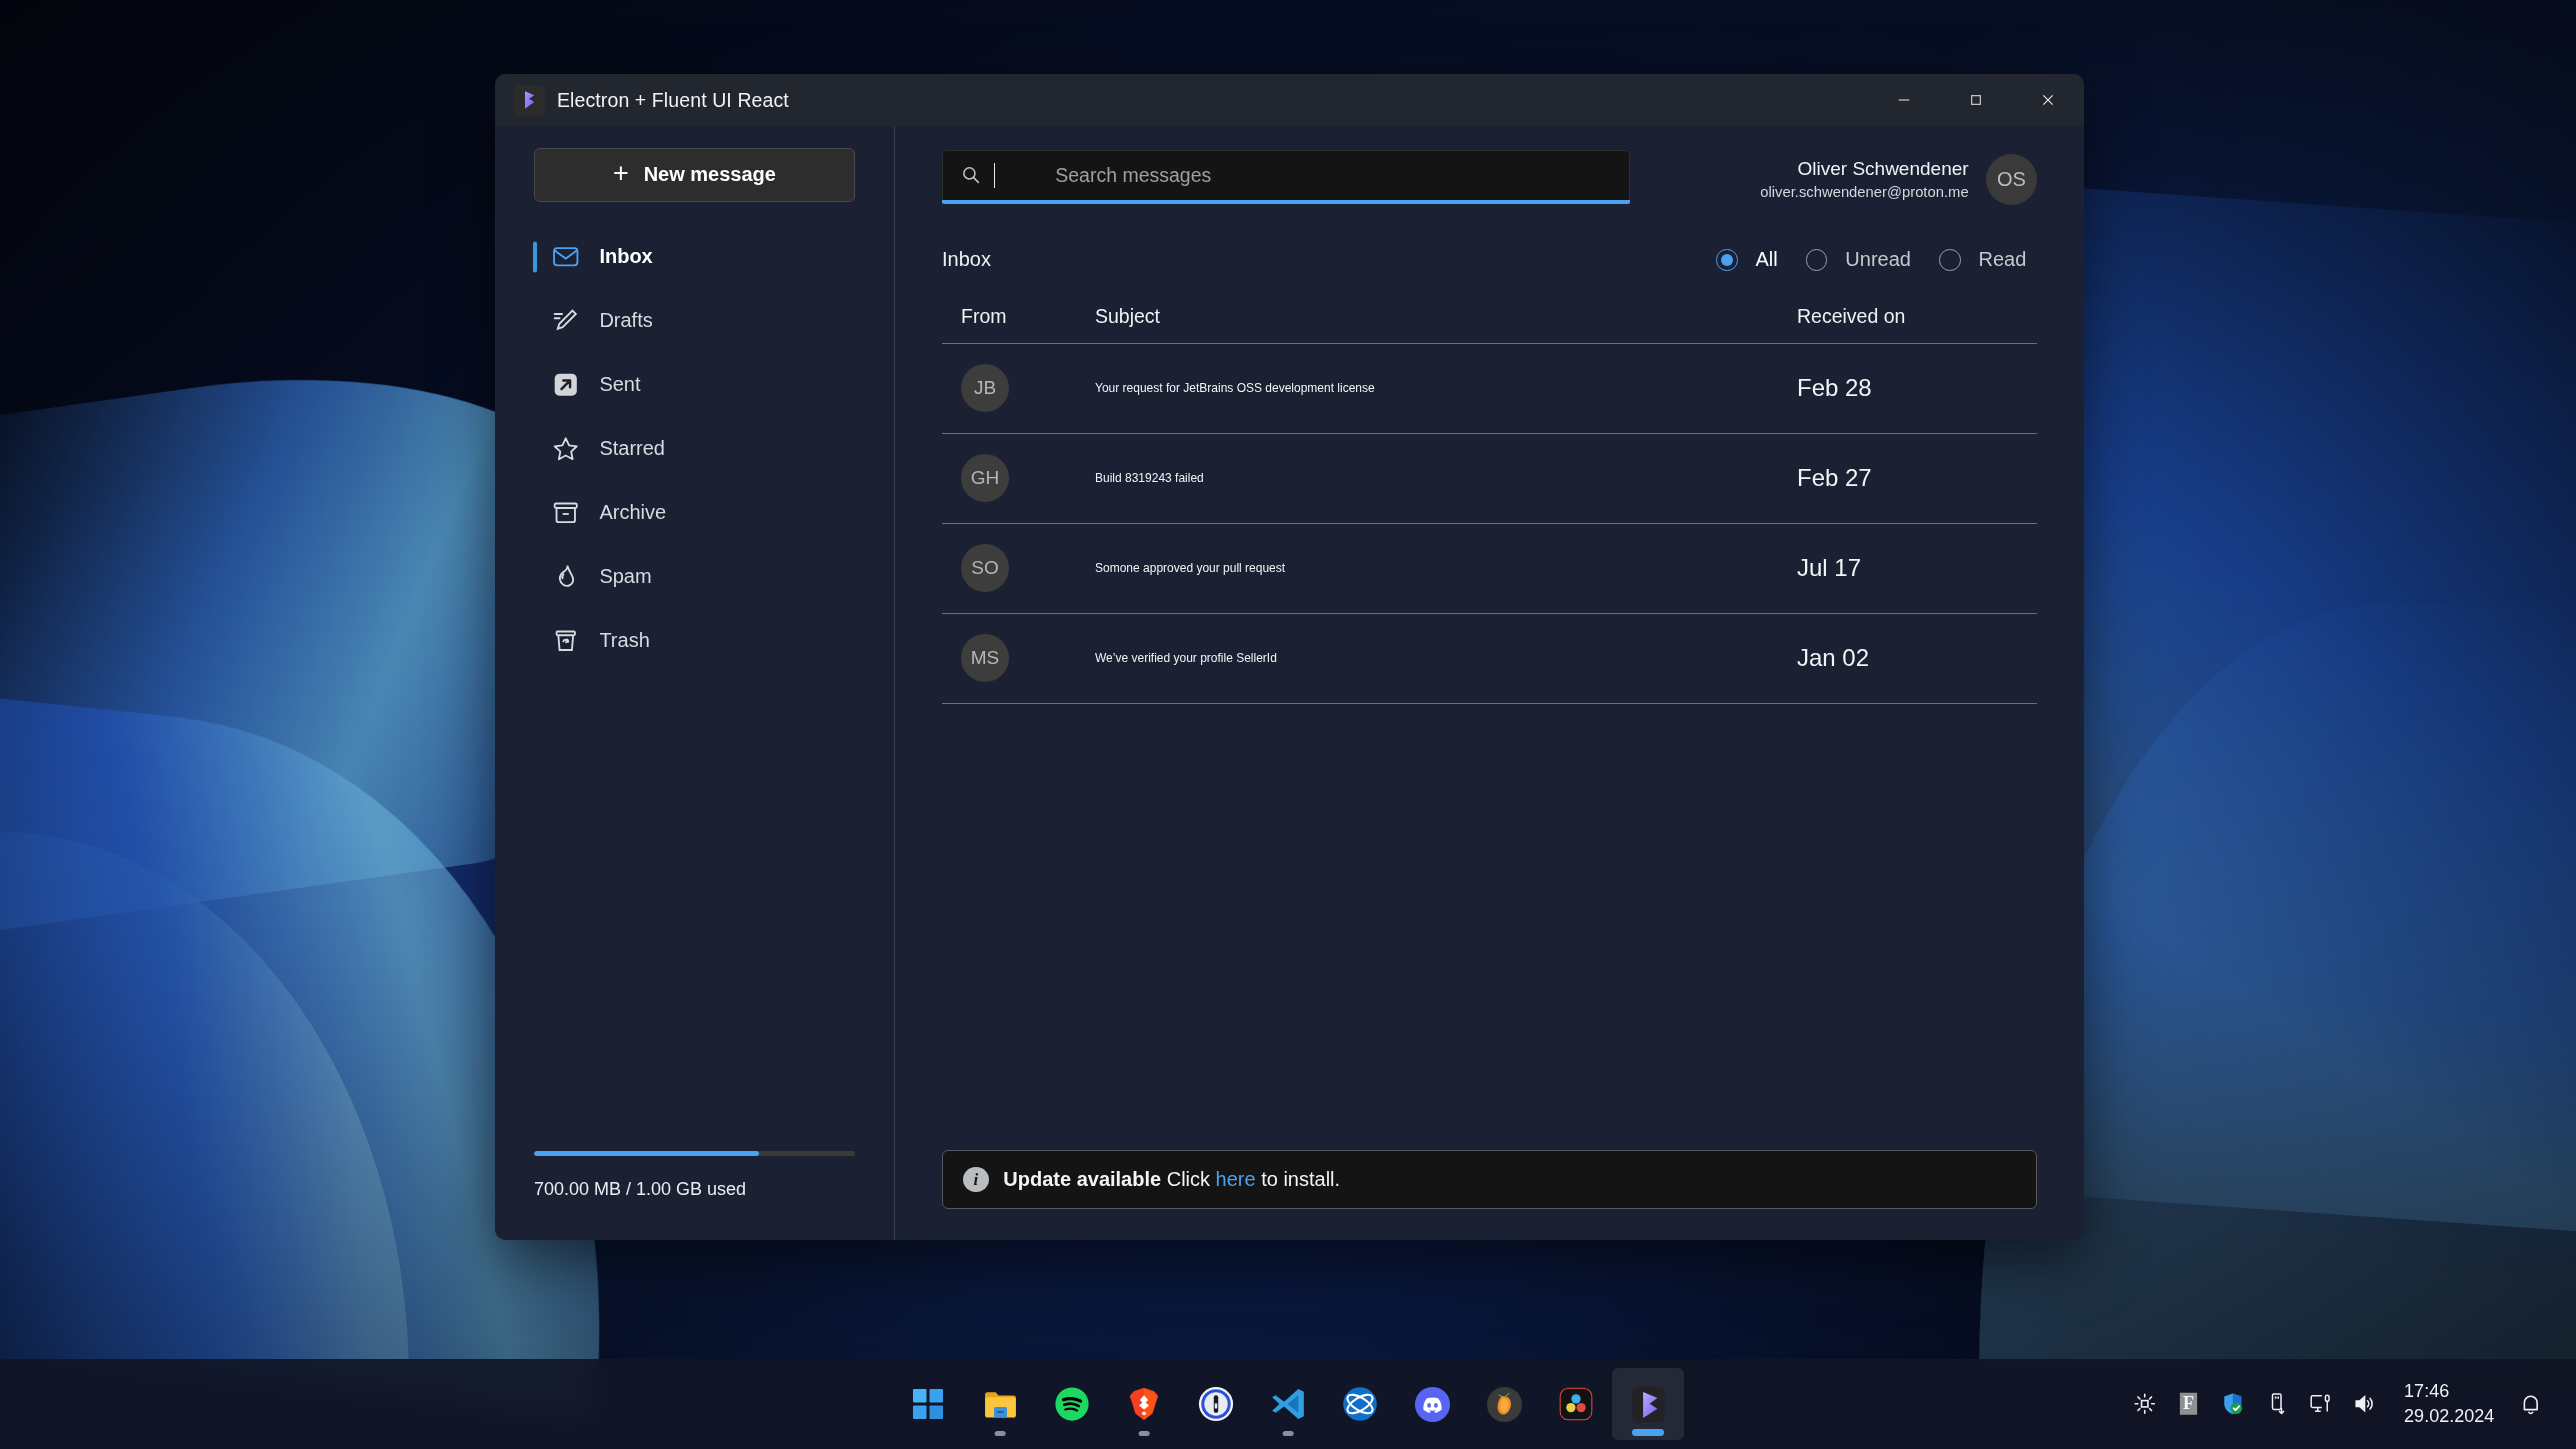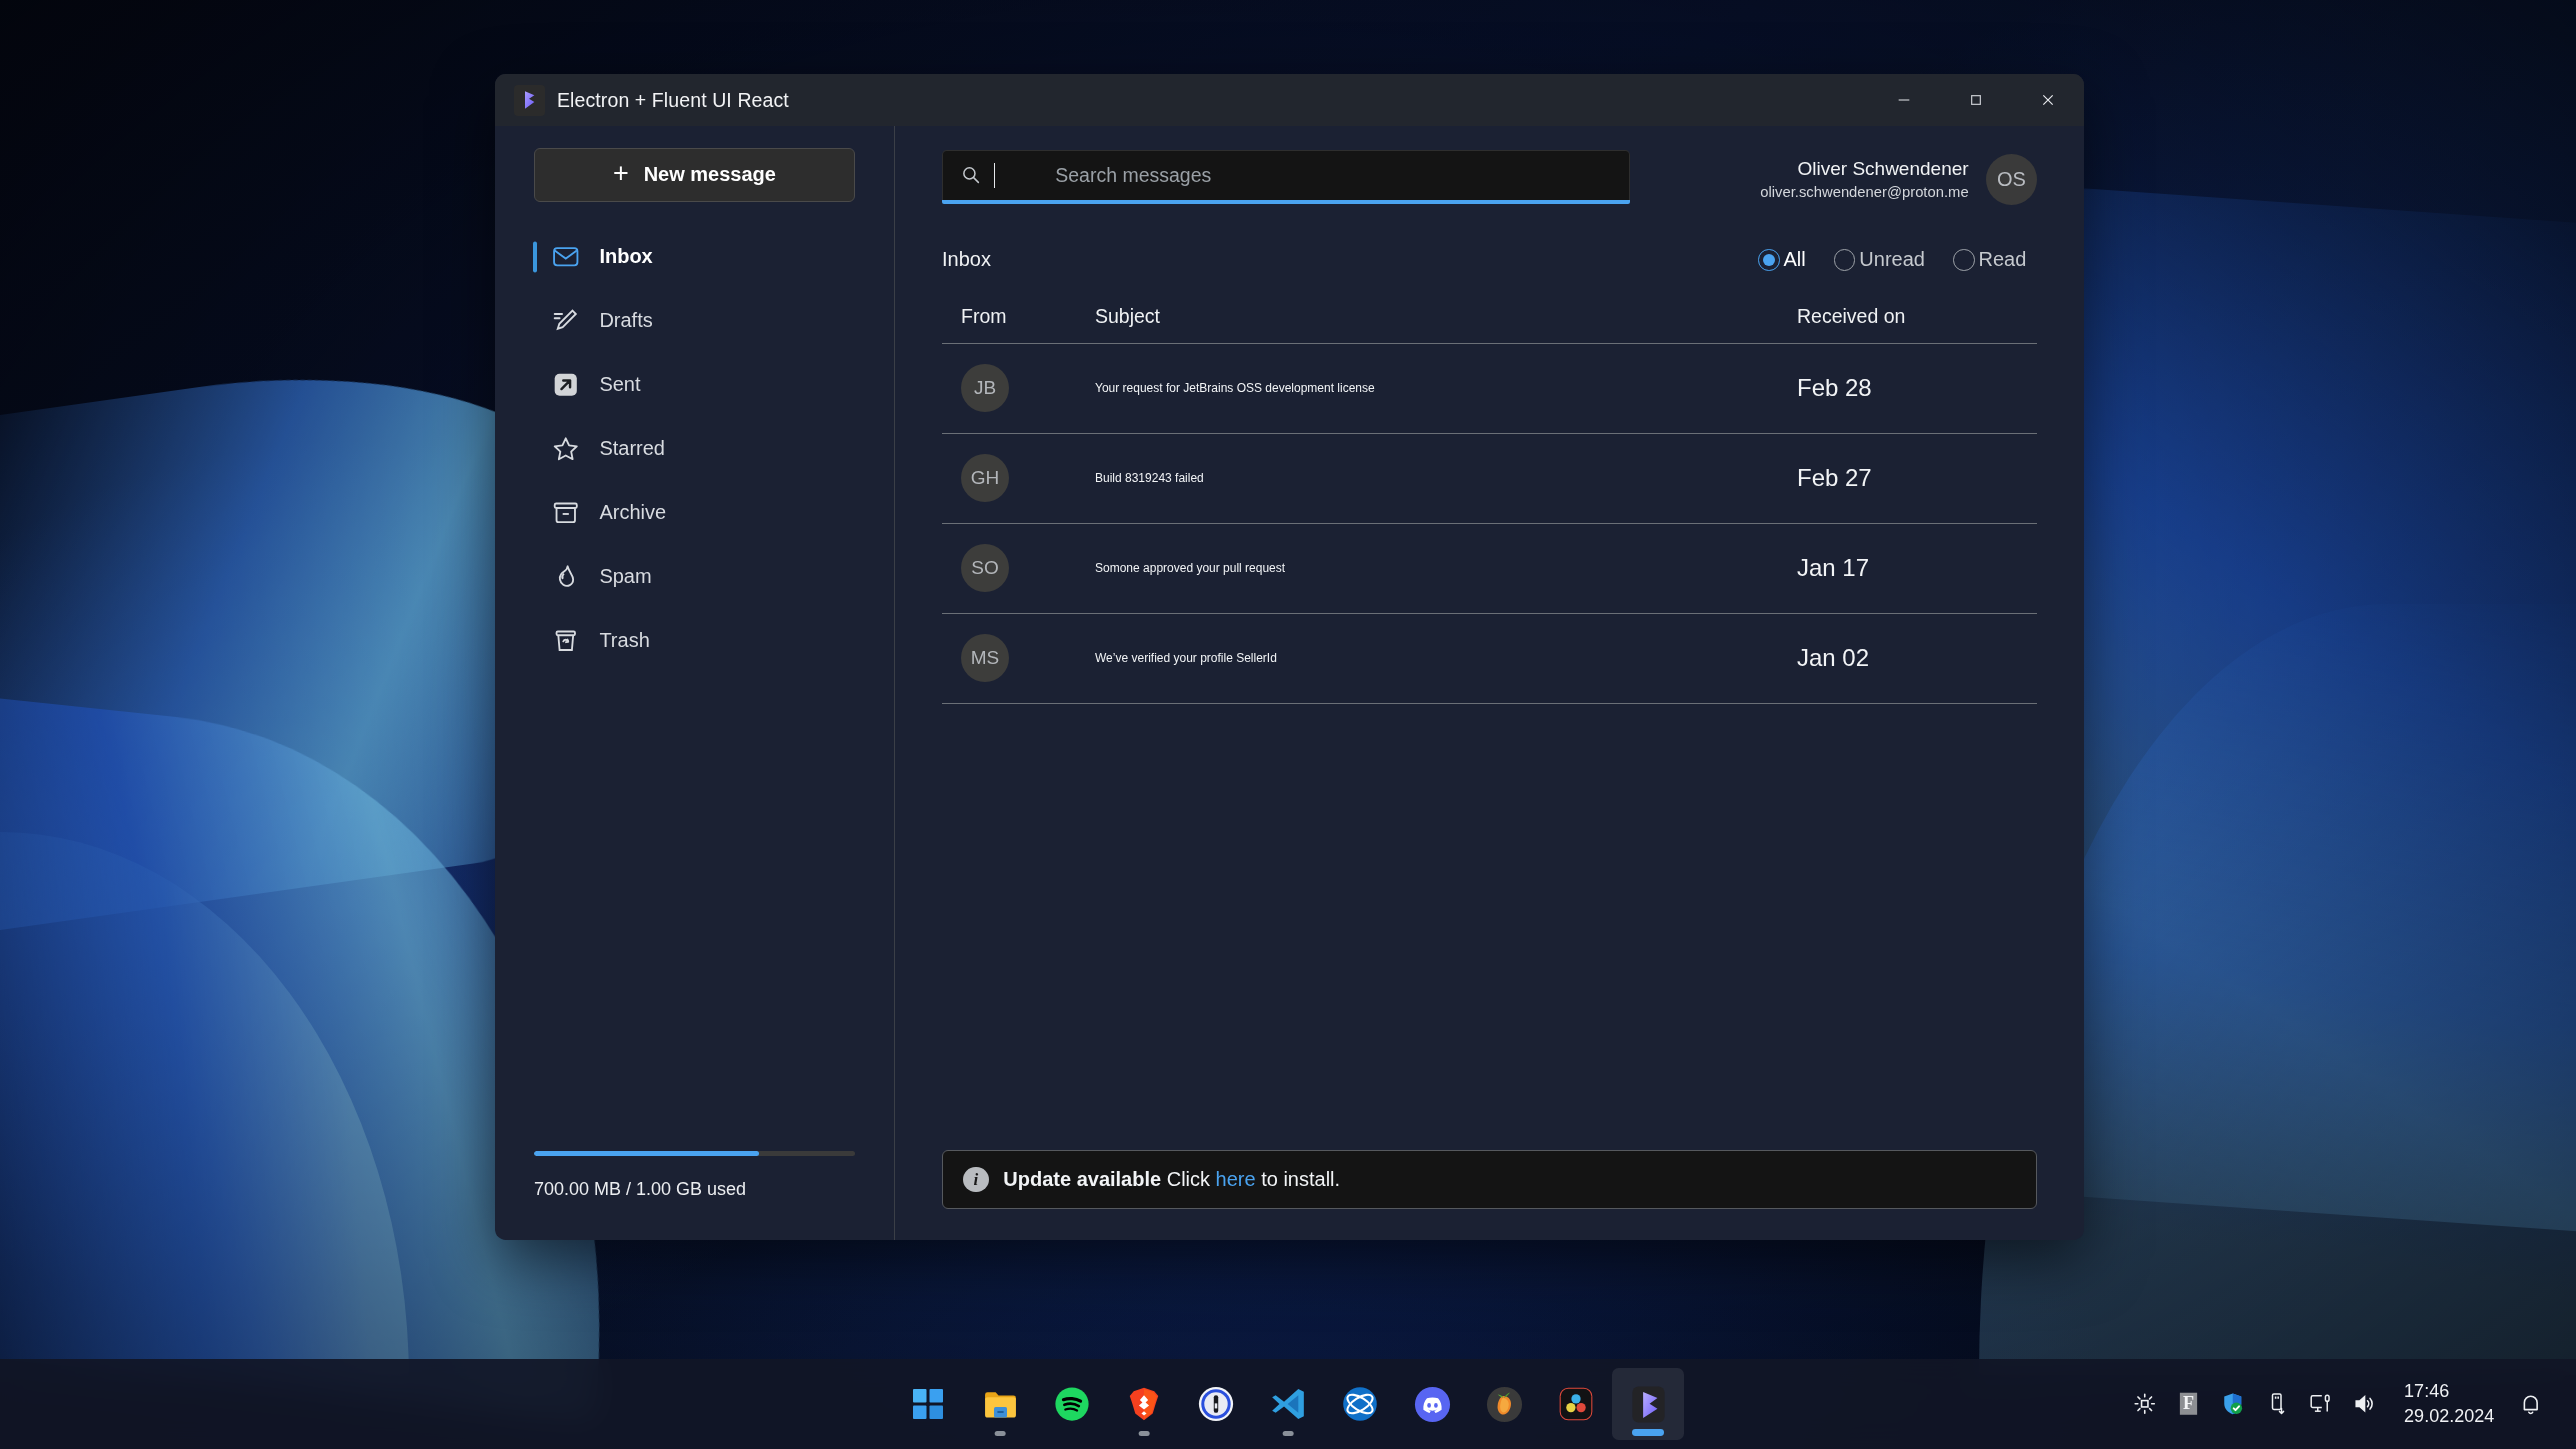--- a/index.html
+++ b/index.html
@@ -152,21 +152,21 @@
   #user-email { color:#d4d7dc; font-size:14.8px; line-height:1.45; }
   #avatar {
     width:51px; height:51px; border-radius:50%;
     background:#3a3a3a; color:#b9bcc1; font-size:20px;
     display:flex; align-items:center; justify-content:center;
   }
 
   #filter-row { display:flex; align-items:center; margin-top:38px; }
   #folder-title { color:#f0f2f4; font-size:20px; }
   #radios { margin-left:auto; display:flex; align-items:center; gap:6.7px; }
-  .radio { display:flex; align-items:center; gap:4px; padding:5.4px 10.7px; cursor:pointer; border-radius:4px; }
+  .radio { display:flex; align-items:center; gap:18px; padding:5.4px 10.7px; cursor:pointer; border-radius:4px; }
   .rb {
     width:21.5px; height:21.5px; border-radius:50%;
     border:1.3px solid #9ea3a9; display:flex; align-items:center; justify-content:center;
     flex:0 0 21.5px;
   }
   .radio.sel .rb { border-color:#4aa3f0; }
   .radio.sel .rb::after {
     content:""; width:12px; height:12px; border-radius:50%; background:#4aa3f0;
   }
   .rlabel { color:#c5c9ce; font-size:20px; }
@@ -454,21 +454,21 @@
           </div>
           <div class="subject c-subj">Build 8319243 failed</div>
           <div class="received c-recv">Feb 27</div>
         </div>
 
         <div class="trow msg-row">
           <div class="c-from">
             <div class="mini-avatar">SO</div>
           </div>
           <div class="subject c-subj">Somone approved your pull request</div>
-          <div class="received c-recv">Jan 17</div>
+          <div class="received c-recv">Jul 17</div>
         </div>
 
         <div class="trow msg-row">
           <div class="c-from">
             <div class="mini-avatar">MS</div>
           </div>
           <div class="subject c-subj">We’ve verified your profile SellerId</div>
           <div class="received c-recv">Jan 02</div>
         </div>
       </div>

